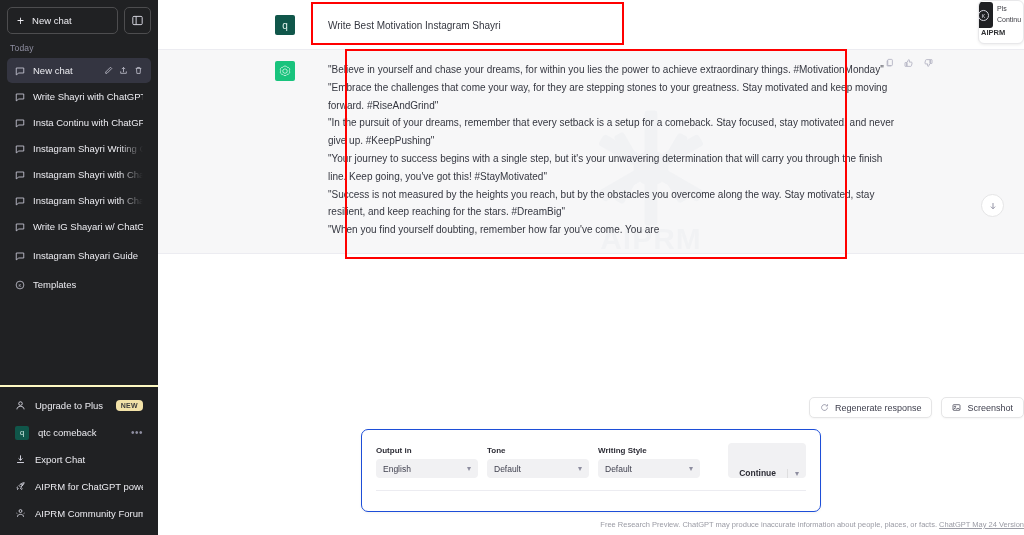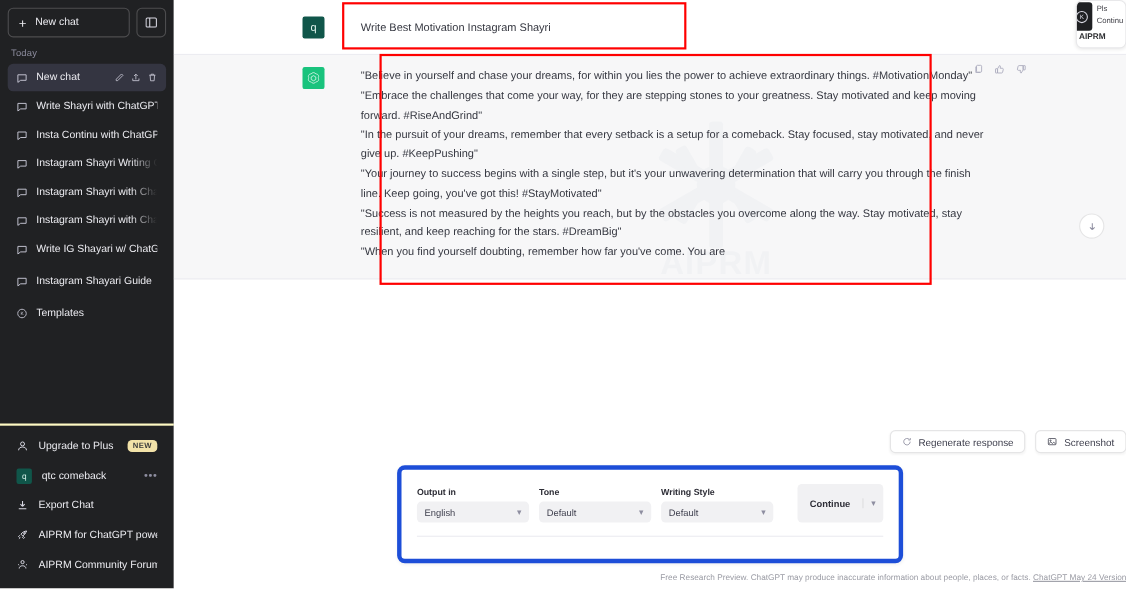--- a/index.html
+++ b/index.html
@@ -171,36 +171,36 @@
   }
   .pill-btn {
     display: flex; align-items: center; gap: 6px;
     height: 21px; padding: 0 10px;
     background: #fff; border: 1px solid #e5e5e6; border-radius: 5px;
     font-size: 9px; color: #40414f; cursor: pointer;
     box-shadow: 0 1px 2px rgba(0,0,0,.04);
   }
   .aiprm-panel {
     width: 460px; margin: 0 auto;
-    background: #fff; border: 4px solid #1d4ed8; border-radius: 7px;
+    background: #fff; border: 1px solid #1d4ed8; border-radius: 7px;
     padding: 13px 14px 20px 14px;
     box-shadow: 0 1px 3px rgba(0,0,0,.05);
   }
   .fields { display: flex; align-items: flex-end; gap: 9px; }
   .field { display: flex; flex-direction: column; gap: 4px; }
   .field-label { font-size: 8px; font-weight: bold; color: #2d2d36; }
   .select {
     height: 19px; width: 102px; border-radius: 4px;
     background: #f1f1f3; border: none;
     display: flex; align-items: center; justify-content: space-between;
     padding: 0 7px; font-size: 8.5px; color: #40414f; cursor: pointer;
   }
   .select .chev { color: #8e8ea0; font-size: 8px; }
   .continue-group {
-    margin-left: auto; display: flex; align-items: center;
+    margin-left: auto; display: flex; align-items: flex-end;
     height: 35px; background: #f1f1f3; border-radius: 4px; overflow: hidden;
   }
   .continue-main {
     display: flex; align-items: center; padding: 0 11px;
     font-size: 8.5px; font-weight: bold; color: #2d2d36; cursor: pointer;
   }
   .continue-caret {
     display: flex; align-items: center; justify-content: center;
     width: 19px; border-left: 1px solid #dededf; color: #8e8ea0;
     font-size: 8px; cursor: pointer;

